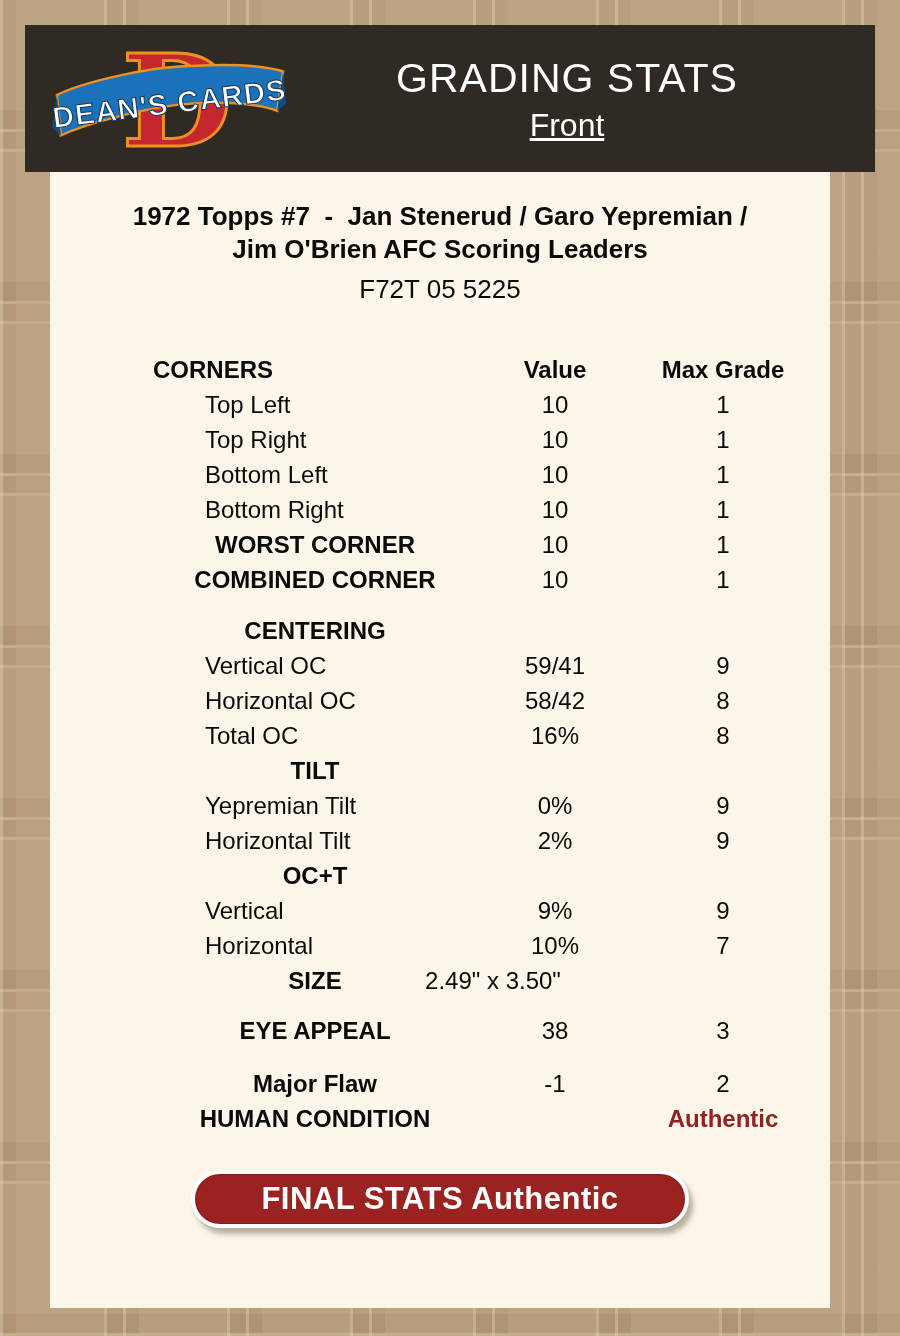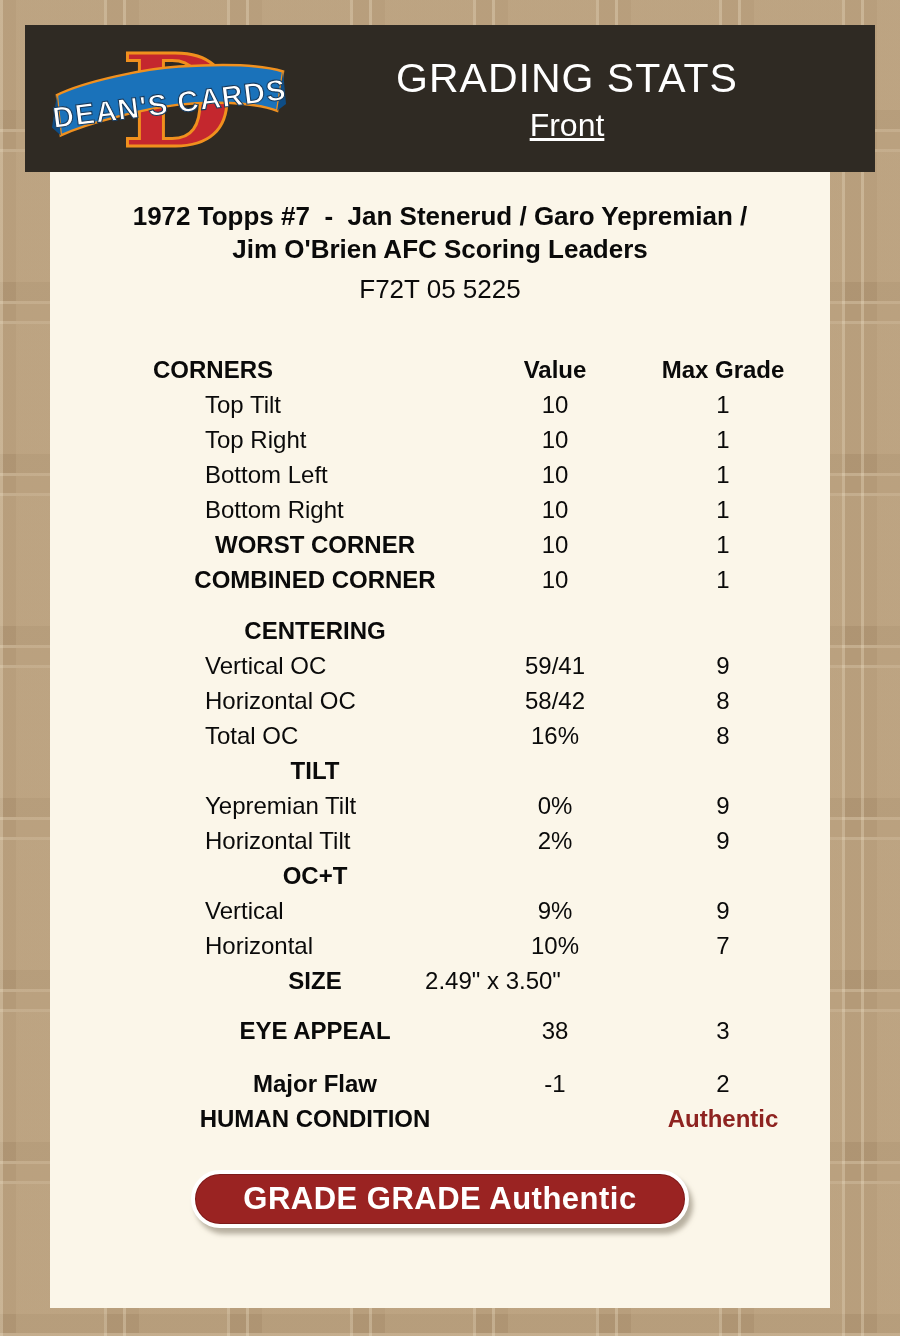--- a/index.html
+++ b/index.html
@@ -113,21 +113,21 @@
 
   <div class="stats-table">
 
     <div class="row header-row">
       <span class="label">CORNERS</span>
       <span class="value">Value</span>
       <span class="max">Max Grade</span>
     </div>
 
     <div class="row item">
-      <span class="label">Top Tilt</span>
+      <span class="label">Top Left</span>
       <span class="value">10</span>
       <span class="max">1</span>
     </div>
     <div class="row item">
       <span class="label">Top Right</span>
       <span class="value">10</span>
       <span class="max">1</span>
     </div>
     <div class="row item">
       <span class="label">Bottom Left</span>
@@ -224,15 +224,15 @@
       <span class="max">2</span>
     </div>
     <div class="row section">
       <span class="label">HUMAN CONDITION</span>
       <span class="value"></span>
       <span class="max authentic">Authentic</span>
     </div>
 
   </div>
 
-  <button class="final-grade-button">GRADE GRADE Authentic</button>
+  <button class="final-grade-button">FINAL STATS Authentic</button>
 
 </div>
 
 </body></html>

